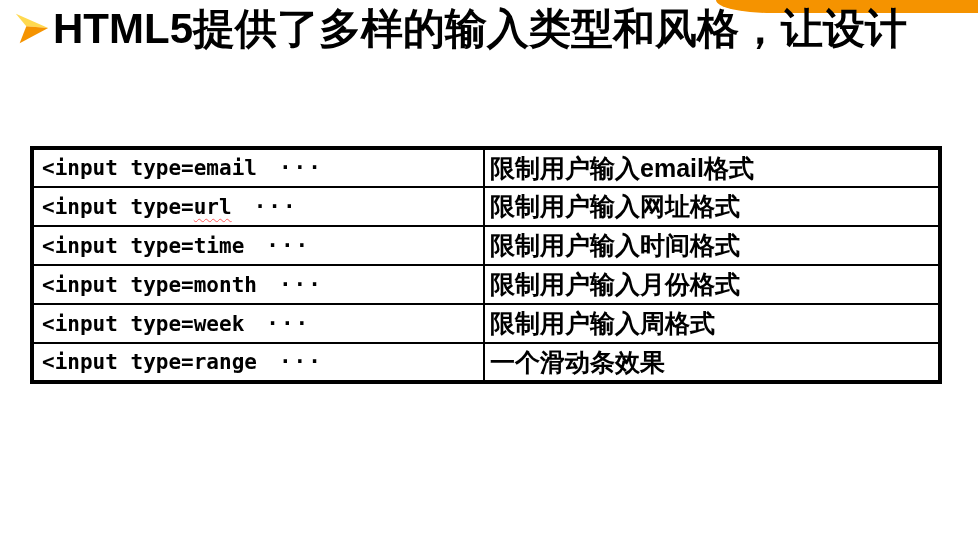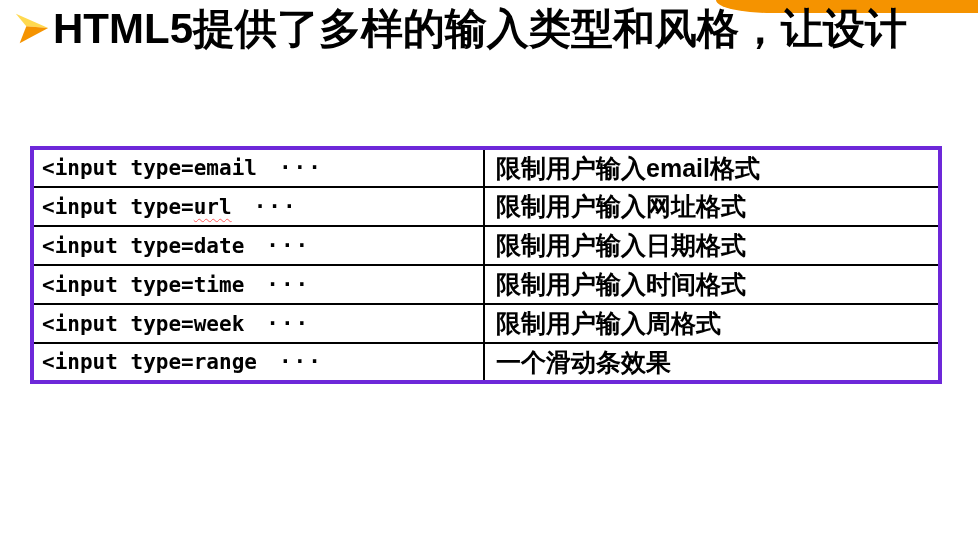--- a/index.html
+++ b/index.html
@@ -43,42 +43,42 @@
   }
 
   
   .table-wrap {
     position: absolute;
     top: 146px;
     left: 30px;
   }
   table.types {
     border-collapse: collapse;
-    border: 4px solid #6d28d9;
+    border: 4px solid #000000;
     background: #fff;
   }
   table.types td {
     border: 2px solid #000;
     height: 39px;
     vertical-align: middle;
   }
   td.code {
     width: 452px;
     font-family: "DejaVu Sans Mono", monospace;
     font-weight: bold;
     font-size: 21px;
     padding-left: 8px;
     white-space: nowrap;
   }
   td.desc {
     width: 456px;
     font-family: "Liberation Sans", sans-serif;
     font-weight: bold;
     font-size: 25px;
-    padding-left: 11px;
+    padding-left: 5px;
     white-space: nowrap;
   }
   .dots {
     margin-left: 22px;
     letter-spacing: 2px;
   }
   .squiggle {
     text-decoration-line: underline;
     text-decoration-style: wavy;
     text-decoration-color: #FF5A5A;
@@ -108,30 +108,30 @@
   <tr>
     <td class="code"><span>&lt;input type=</span><span>email</span><span class="dots">···</span></td>
     <td class="desc">限制用户输入email格式</td>
   </tr>
 
   <tr>
     <td class="code"><span>&lt;input type=</span><span class="squiggle">url</span><span class="dots">···</span></td>
     <td class="desc">限制用户输入网址格式</td>
   </tr>
 
-  <tr>
-    <td class="code"><span>&lt;input type=</span><span>date</span><span class="dots">···</span></td>
-    <td class="desc">限制用户输入日期格式</td>
-  </tr>
 
   <tr>
     <td class="code"><span>&lt;input type=</span><span>time</span><span class="dots">···</span></td>
     <td class="desc">限制用户输入时间格式</td>
   </tr>
 
+  <tr>
+    <td class="code"><span>&lt;input type=</span><span>month</span><span class="dots">···</span></td>
+    <td class="desc">限制用户输入月份格式</td>
+  </tr>
 
   <tr>
     <td class="code"><span>&lt;input type=</span><span>week</span><span class="dots">···</span></td>
     <td class="desc">限制用户输入周格式</td>
   </tr>
 
 
   <tr>
     <td class="code"><span>&lt;input type=</span><span>range</span><span class="dots">···</span></td>
     <td class="desc">一个滑动条效果</td>

